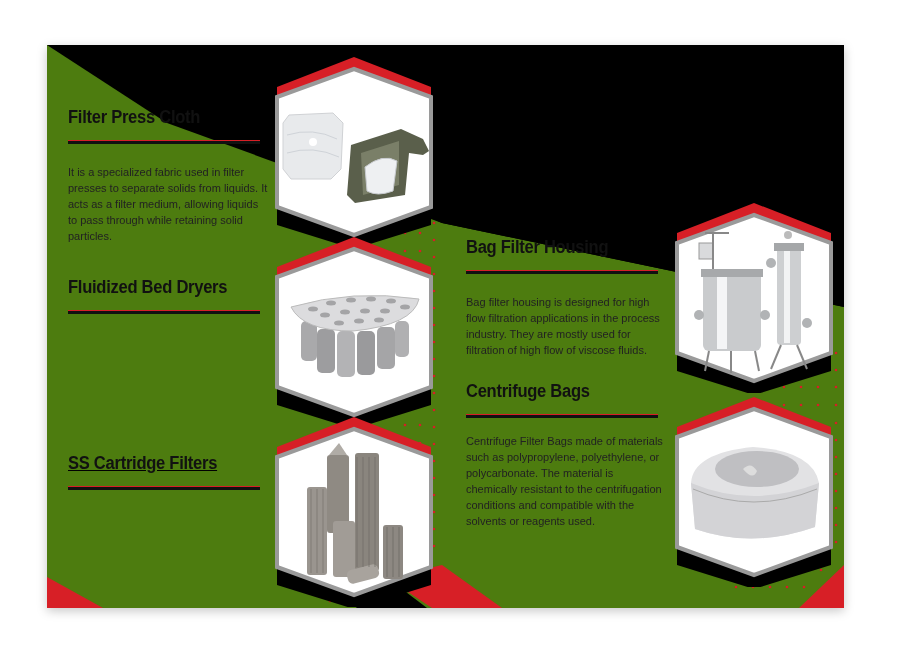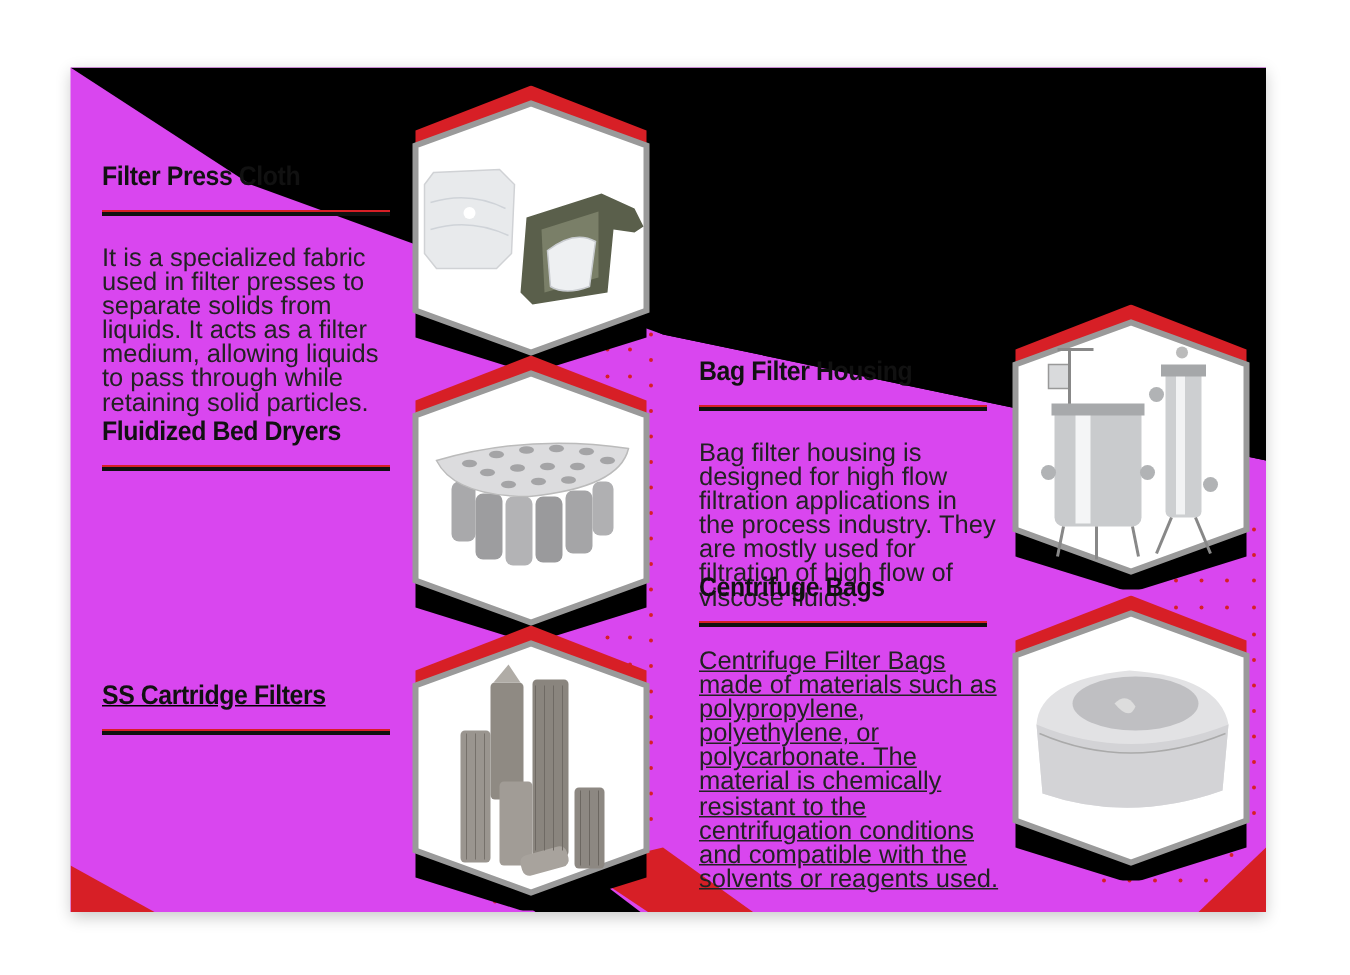--- a/index.html
+++ b/index.html
@@ -1,34 +1,34 @@
 <!DOCTYPE html>
 <html><head>
   <meta charset="utf-8">
   <style>
     html, body { margin: 0; padding: 0; background: #ffffff; }
     body { width: 900px; height: 650px; position: relative; overflow: hidden; font-family: "Liberation Sans", sans-serif; }
     .card {
       position: absolute; left: 47px; top: 45px; width: 797px; height: 563px;
-      background: #d946ef; overflow: hidden;
+      background: #4d7c0f; overflow: hidden;
       box-shadow: 0 3px 10px rgba(0,0,0,0.22);
     }
     .bg-svg { position: absolute; left: 0; top: 0; width: 797px; height: 563px; }
     .section { position: absolute; }
     .section h2 {
       margin: 0; font-family: "Liberation Sans", sans-serif; font-weight: 700;
       font-size: 18px; letter-spacing: -0.3px; color: #111; white-space: nowrap;
       transform: scaleX(0.92); transform-origin: left center;
     }
     .section .rule {
       height: 4px; width: 192px; margin-top: 12px;
       background: linear-gradient(to bottom, #d71f26 0 1.5px, #111 1.5px 4px);
     }
     .section p {
-      margin: 18px 0 0 0; font-size: 17px; line-height: 16.1px; color: #222;
+      margin: 18px 0 0 0; font-size: 11px; line-height: 16.1px; color: #222;
       width: 200px;
     }
     .title {
       position: absolute; left: 419px; top: 49px;
     }
     .title h1 {
       margin: 0; font-size: 23px; font-weight: 700; color: #fff; letter-spacing: -0.2px;
       transform: scaleX(0.92); transform-origin: left center; white-space: nowrap;
     }
     .title .rule {
@@ -149,21 +149,21 @@
 
   <div class="section" style="left:419px; top:174px;margin-top:18px;">
     <h2>Bag Filter Housing</h2>
     <div class="rule"></div>
     <p style="margin-top:20px;">Bag filter housing is designed for high flow filtration applications in the process industry. They are mostly used for filtration of high flow of viscose fluids.</p>
   </div>
 
   <div class="section" style="left:419px; top:336px;">
     <h2>Centrifuge Bags</h2>
     <div class="rule"></div>
-    <p style="margin-top:15px;text-decoration:underline;">Centrifuge Filter Bags made of materials such as polypropylene, polyethylene, or polycarbonate. The material is chemically resistant to the centrifugation conditions and compatible with the solvents or reagents used.</p>
+    <p style="margin-top:15px;">Centrifuge Filter Bags made of materials such as polypropylene, polyethylene, or polycarbonate. The material is chemically resistant to the centrifugation conditions and compatible with the solvents or reagents used.</p>
   </div>
 
   <div class="hex" style="left:226px; top:12px;">
     <svg width="162" height="190" viewBox="0 0 162 190">
       <polygon points="4,30 81,0 158,30 158,58 4,58" fill="#d71f26"></polygon>
       <polygon points="4,140 158,140 158,168 81,192 4,168" fill="#000"></polygon>
       <polygon points="4,40 81,12 158,40 158,150 81,178 4,150" fill="#fff" stroke="#9a9a9a" stroke-width="4"></polygon>
 
       <g>
         <polygon points="16,58 60,56 70,66 68,112 58,122 18,122 10,112 10,66" fill="#e8eaec" stroke="#d0d2d5"></polygon>

